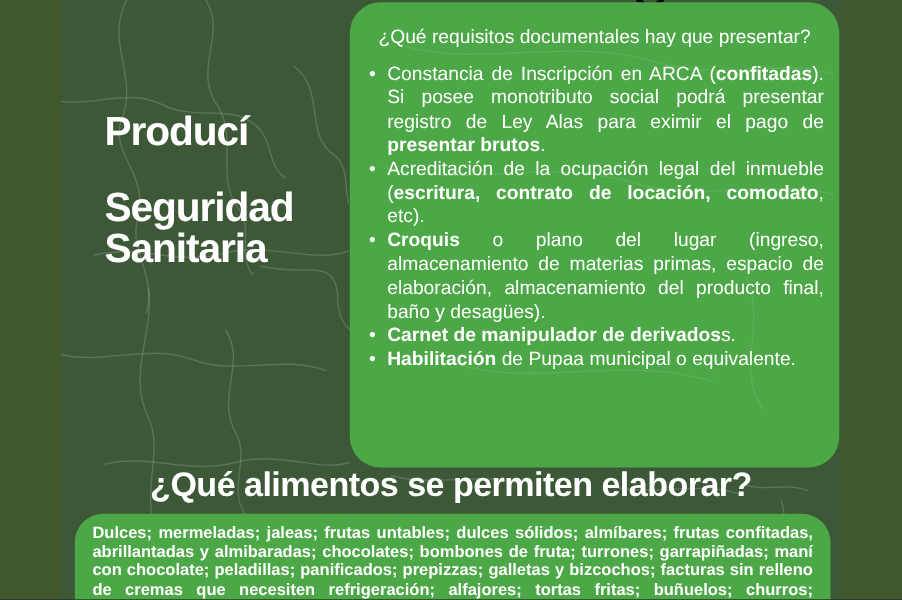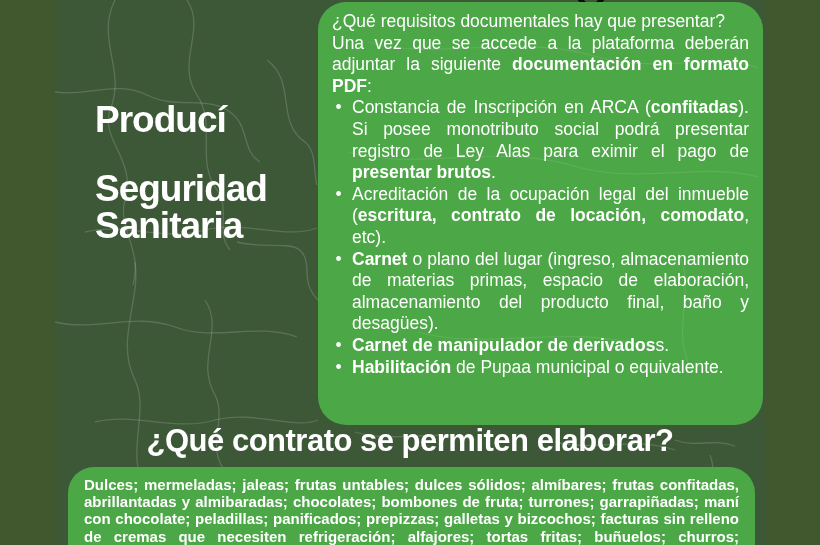--- a/index.html
+++ b/index.html
@@ -25,21 +25,21 @@
   #mi3{top:303px;}
 
   .req-box{
     position:absolute;left:318px;top:2px;width:445px;height:423px;
     background:#4CA746;border-radius:28px;z-index:3;
     padding:9px 14px;box-sizing:border-box;
     font-size:17.5px;line-height:21.6px;font-weight:500;text-align:justify;
   }
   .req-inner-tex{position:absolute;left:0;top:0;z-index:0;pointer-events:none;}
   .req-content{position:relative;z-index:1;}
-  .req-content p{margin:0;}
+  .req-content p{margin:12px;}
   .req-content b, .btxt b{font-weight:bold;}
   ul.req-list{list-style:none;margin:0;padding:0;}
   .req-list li{display:flex;gap:7px;}
   .blt{flex:0 0 13px;text-align:center;}
   .btxt{flex:1;text-align:justify;}
 
   .foods-heading{
     position:absolute;left:60px;top:423px;width:700px;z-index:4;
     text-align:center;font-size:31px;font-weight:800;letter-spacing:-0.5px;
     color:#fff;
@@ -89,45 +89,44 @@
     <svg class="req-inner-tex" width="445" height="423" viewBox="0 0 445 423">
       <g fill="none" stroke="#ffffff" stroke-opacity="0.10" stroke-width="1.2">
         <path d="M50 40 C120 60 200 30 280 55 C340 72 400 50 440 66"></path>
         <path d="M30 150 C100 170 180 140 260 165 C320 182 390 160 440 175"></path>
         <path d="M360 250 C380 290 350 330 375 370"></path>
         <path d="M100 330 C170 350 250 320 330 345"></path>
       </g>
     </svg>
     <div class="req-content">
       <p>¿Qué requisitos documentales hay que presentar?</p>
-      <p>Una vez que se accede a la plataforma deberán adjuntar la siguiente <b>documentación en formato PDF</b>:</p>
       <ul class="req-list">
           <li>
             <span class="blt">•</span>
             <span class="btxt">Constancia de Inscripción en ARCA (<b>confitadas</b>). Si posee monotributo social podrá presentar registro de Ley Alas para eximir el pago de <b>presentar brutos</b>.</span>
           </li>
           <li>
             <span class="blt">•</span>
             <span class="btxt">Acreditación de la ocupación legal del inmueble (<b>escritura, contrato de locación, comodato</b>, etc).</span>
           </li>
           <li>
             <span class="blt">•</span>
-            <span class="btxt"><b>Carnet</b> o plano del lugar (ingreso, almacenamiento de materias primas, espacio de elaboración, almacenamiento del producto final, baño y desagües).</span>
+            <span class="btxt"><b>Croquis</b> o plano del lugar (ingreso, almacenamiento de materias primas, espacio de elaboración, almacenamiento del producto final, baño y desagües).</span>
           </li>
           <li>
             <span class="blt">•</span>
             <span class="btxt"><b>Carnet de manipulador de derivados</b>s.</span>
           </li>
           <li>
             <span class="blt">•</span>
             <span class="btxt"><b>Habilitación</b> de Pupaa municipal o equivalente.</span>
           </li>
         </ul>
     </div>
   </div>
 
-  <div class="foods-heading">¿Qué contrato se permiten elaborar?</div>
+  <div class="foods-heading">¿Qué alimentos se permiten elaborar?</div>
 
   <div class="foods-box">
     <span>Dulces; mermeladas; jaleas; frutas untables; dulces sólidos; almíbares; frutas confitadas, abrillantadas y almibaradas; chocolates; bombones de fruta; turrones; garrapiñadas; maní con chocolate; peladillas; panificados; prepizzas; galletas y bizcochos; facturas sin relleno de cremas que necesiten refrigeración; alfajores; tortas fritas; buñuelos; churros; encurtidos en vinagre; chutney; miel y derivados; cerveza artesanal; licores; vinos; bebidas alcohólicas</span>
   </div>
 
 </div>
 
 </body></html>

